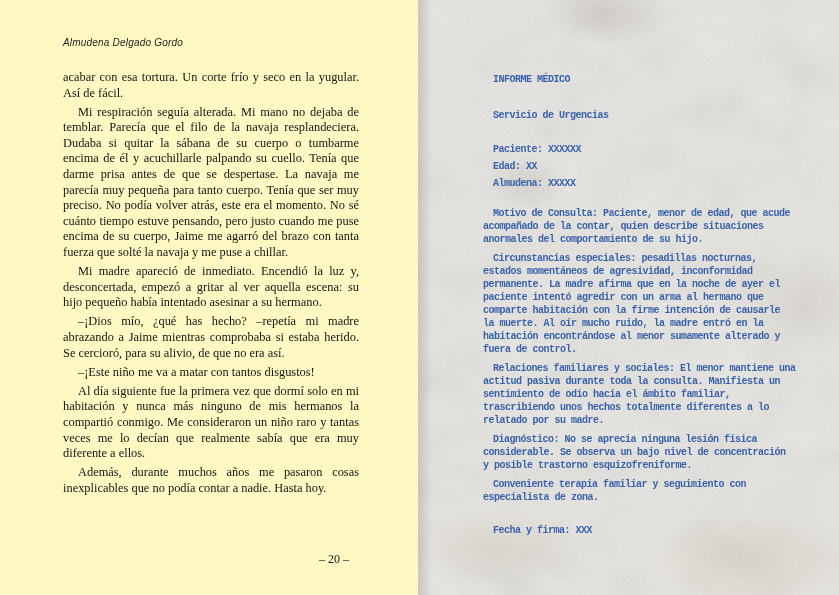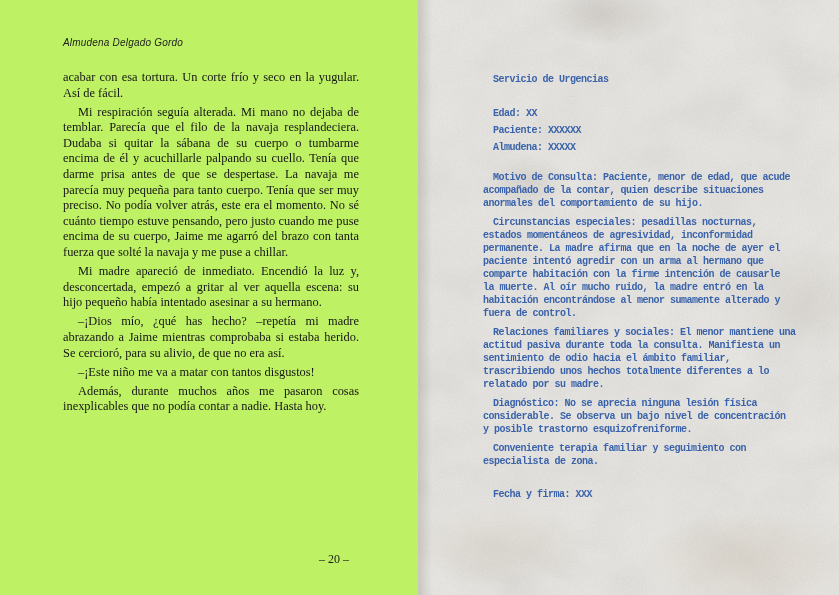--- a/index.html
+++ b/index.html
@@ -6,21 +6,21 @@
   .spread{
     position:relative;
     width:839px;height:595px;
     overflow:hidden;
     font-family:"Liberation Serif", serif;
   }
   .page{position:absolute;top:0;height:595px;}
   
   .page.left{
     left:0;width:418px;
-    background:#bef264;
+    background:#fef9c3;
   }
   .running-header{
     position:absolute;left:63px;top:37px;
     font-family:"Liberation Sans", sans-serif;
     font-style:italic;
     font-size:10px;letter-spacing:.2px;
     color:#1d1d1d;
   }
   .body-text{
     position:absolute;left:63px;top:70px;width:296px;
@@ -73,20 +73,21 @@
 <div class="spread">
 
   <section class="page left">
     <div class="running-header">Almudena Delgado Gordo</div>
     <div class="body-text">
       <p class="noindent">acabar con esa tortura. Un corte frío y seco en la yugular. Así de fácil.</p>
       <p>Mi respiración seguía alterada. Mi mano no dejaba de temblar. Parecía que el filo de la navaja resplandeciera. Dudaba si quitar la sábana de su cuerpo o tumbarme encima de él y acuchillarle palpando su cuello. Tenía que darme prisa antes de que se despertase. La navaja me parecía muy pequeña para tanto cuerpo. Tenía que ser muy preciso. No podía volver atrás, este era el momento. No sé cuánto tiempo estuve pensando, pero justo cuando me puse encima de su cuerpo, Jaime me agarró del brazo con tanta fuerza que solté la navaja y me puse a chillar.</p>
       <p>Mi madre apareció de inmediato. Encendió la luz y, desconcertada, empezó a gritar al ver aquella escena: su hijo pequeño había intentado asesinar a su hermano.</p>
       <p>–¡Dios mío, ¿qué has hecho? –repetía mi madre abrazando a Jaime mientras comprobaba si estaba herido. Se cercioró, para su alivio, de que no era así.</p>
       <p>–¡Este niño me va a matar con tantos disgustos!</p>
+      <p>Al día siguiente fue la primera vez que dormí solo en mi habitación y nunca más ninguno de mis hermanos la compartió conmigo. Me consideraron un niño raro y tantas veces me lo decían que realmente sabía que era muy diferente a ellos.</p>
       <p>Además, durante muchos años me pasaron cosas inexplicables que no podía contar a nadie. Hasta hoy.</p>
     </div>
     <div class="folio">– 20 –</div>
   </section>
 
   <section class="page right">
     <svg class="noise" width="421" height="595" xmlns="http://www.w3.org/2000/svg">
       <filter id="grain">
         <feTurbulence type="fractalNoise" baseFrequency="0.55" numOctaves="3" seed="11"></feTurbulence>
         <feColorMatrix type="saturate" values="0"></feColorMatrix>
@@ -94,24 +95,25 @@
       <filter id="blotch">
         <feTurbulence type="fractalNoise" baseFrequency="0.015 0.02" numOctaves="3" seed="4"></feTurbulence>
         <feColorMatrix type="saturate" values="0"></feColorMatrix>
       </filter>
       <rect width="421" height="595" filter="url(#blotch)" opacity="0.14" style="mix-blend-mode:multiply"></rect>
       <rect width="421" height="595" filter="url(#grain)" opacity="0.10" style="mix-blend-mode:multiply"></rect>
     </svg>
     <div class="smudges"></div>
 
     <div class="report">
+      <p class="rp-title">INFORME MÉDICO</p>
       <p class="rp-subtitle">Servicio de Urgencias</p>
 
+      <p class="rp-field">Paciente: XXXXXX</p>
       <p class="rp-field">Edad: XX</p>
-      <p class="rp-field">Paciente: XXXXXX</p>
       <p class="rp-field">Almudena: XXXXX</p>
 
       <div class="rp-paras">
         <p class="rp-para">Motivo de Consulta: Paciente, menor de edad, que acude acompañado de la contar, quien describe situaciones anormales del comportamiento de su hijo.</p>
         <p class="rp-para">Circunstancias especiales: pesadillas nocturnas, estados momentáneos de agresividad, inconformidad permanente. La madre afirma que en la noche de ayer el paciente intentó agredir con un arma al hermano que comparte habitación con la firme intención de causarle la muerte. Al oír mucho ruido, la madre entró en la habitación encontrándose al menor sumamente alterado y fuera de control.</p>
         <p class="rp-para">Relaciones familiares y sociales: El menor mantiene una actitud pasiva durante toda la consulta. Manifiesta un sentimiento de odio hacia el ámbito familiar, trascribiendo unos hechos totalmente diferentes a lo relatado por su madre.</p>
         <p class="rp-para">Diagnóstico: No se aprecia ninguna lesión física considerable. Se observa un bajo nivel de concentración y posible trastorno esquizofreniforme.</p>
         <p class="rp-para">Conveniente terapia familiar y seguimiento con especialista de zona.</p>
       </div>
 

